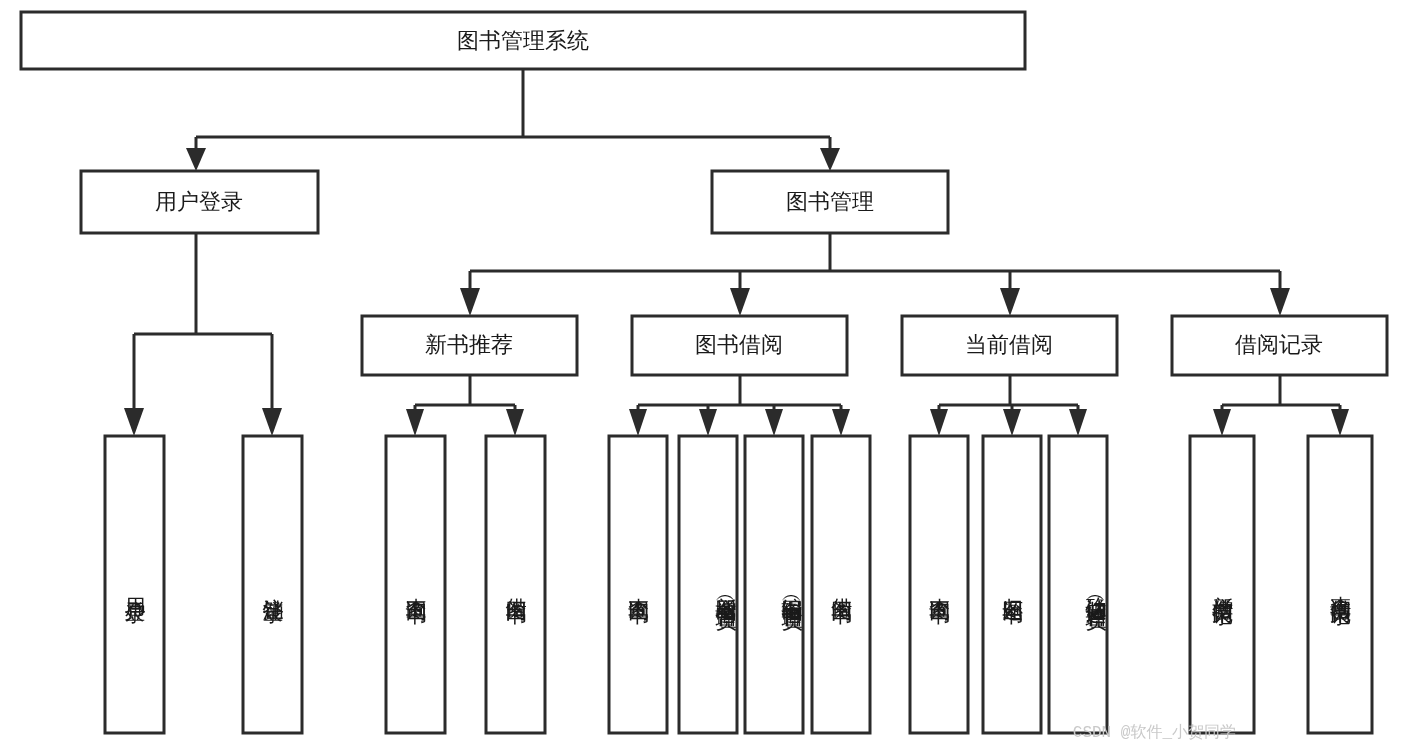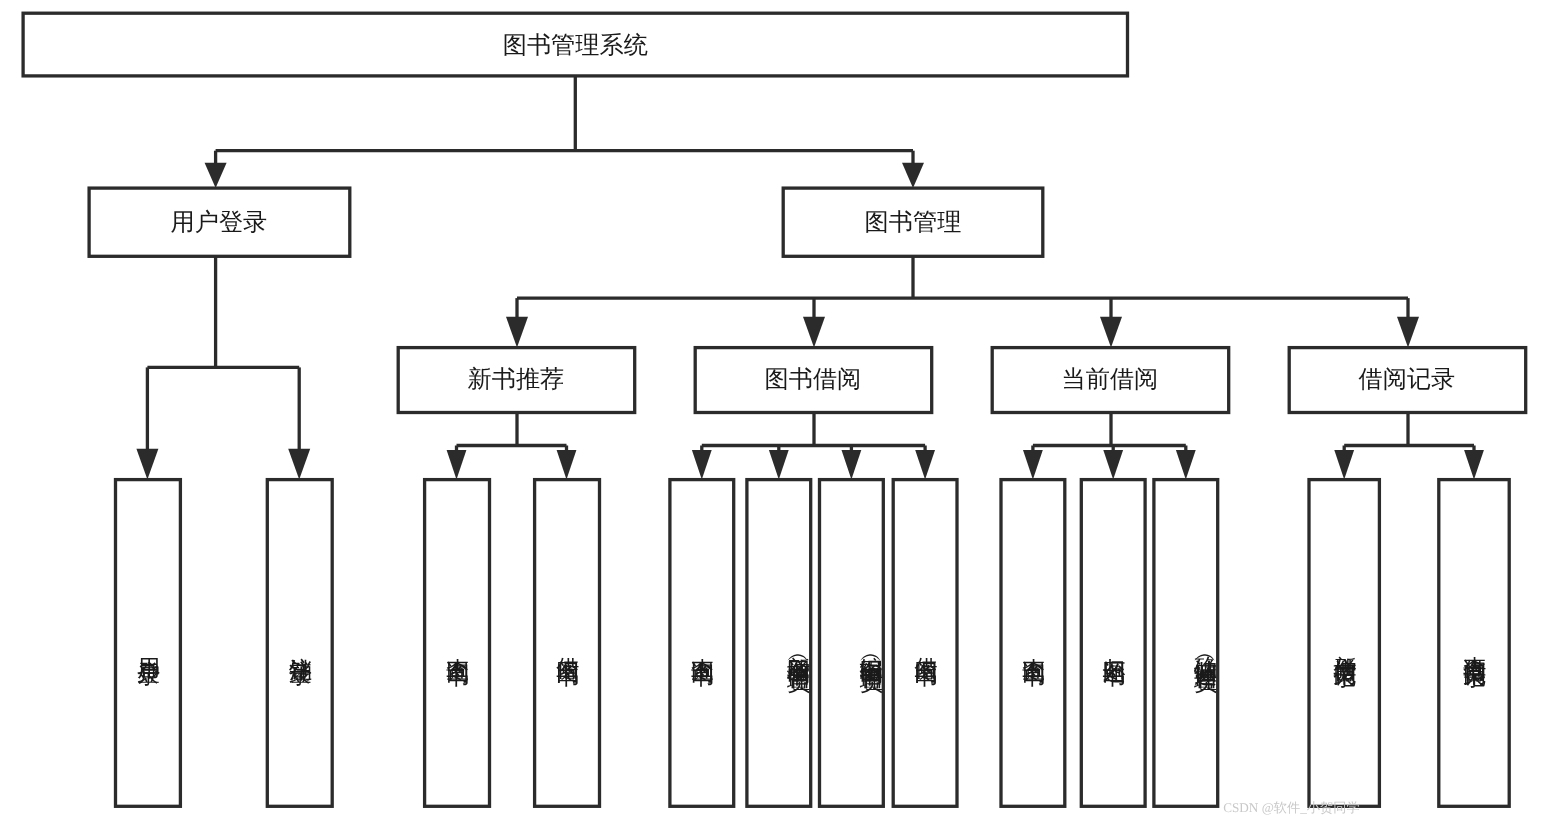--- a/index.html
+++ b/index.html
@@ -46,22 +46,22 @@
     stroke-linecap: butt;
   }
   .arrow-head {
     fill: #2b2b2b;
     stroke: none;
   }
   .watermark {
     position: absolute;
     right: 8px;
     bottom: 4px;
-    font-family: Liberation Serif, serif;
-    font-size: 12px;
+    font-family: Liberation Mono, monospace;
+    font-size: 16px;
     color: #c9c9c9;
     white-space: nowrap;
     user-select: none;
   }
 </style>
 </head>
 <body>
 
 <div id="diagram-root">
 

